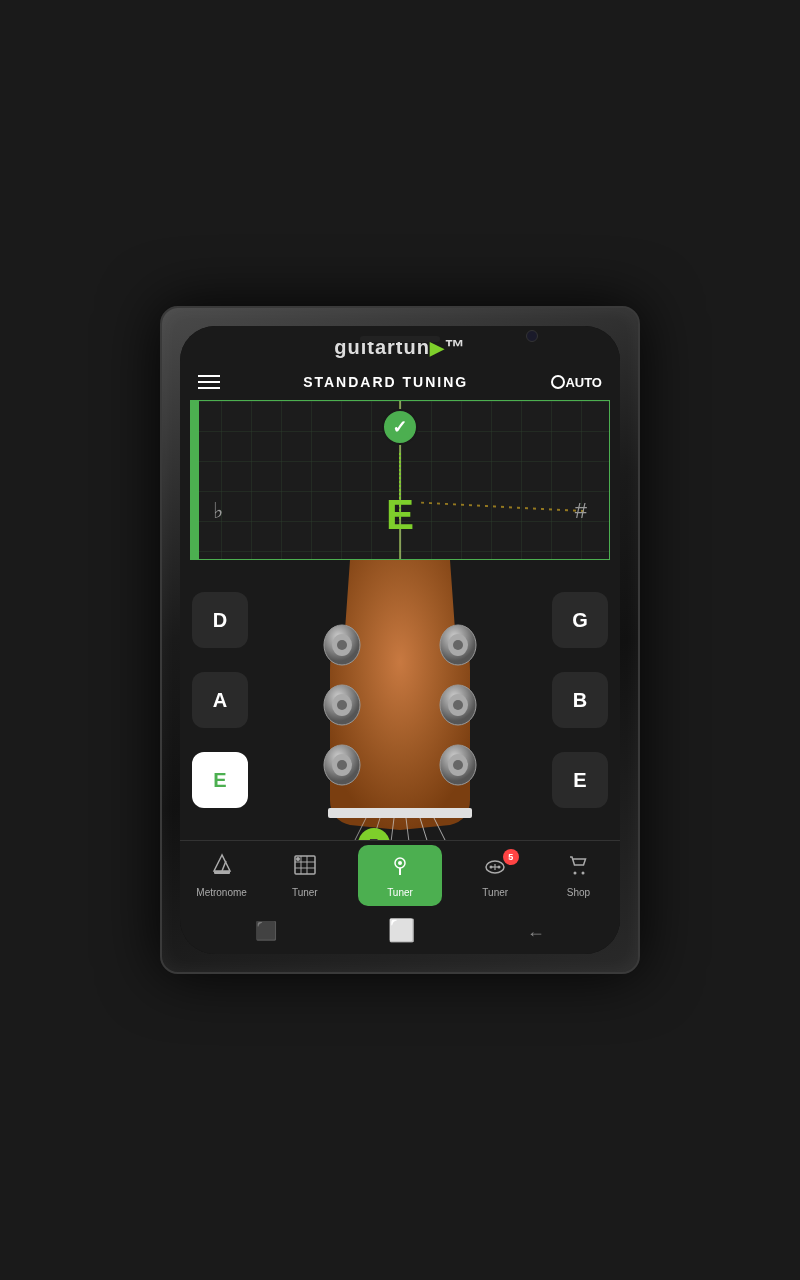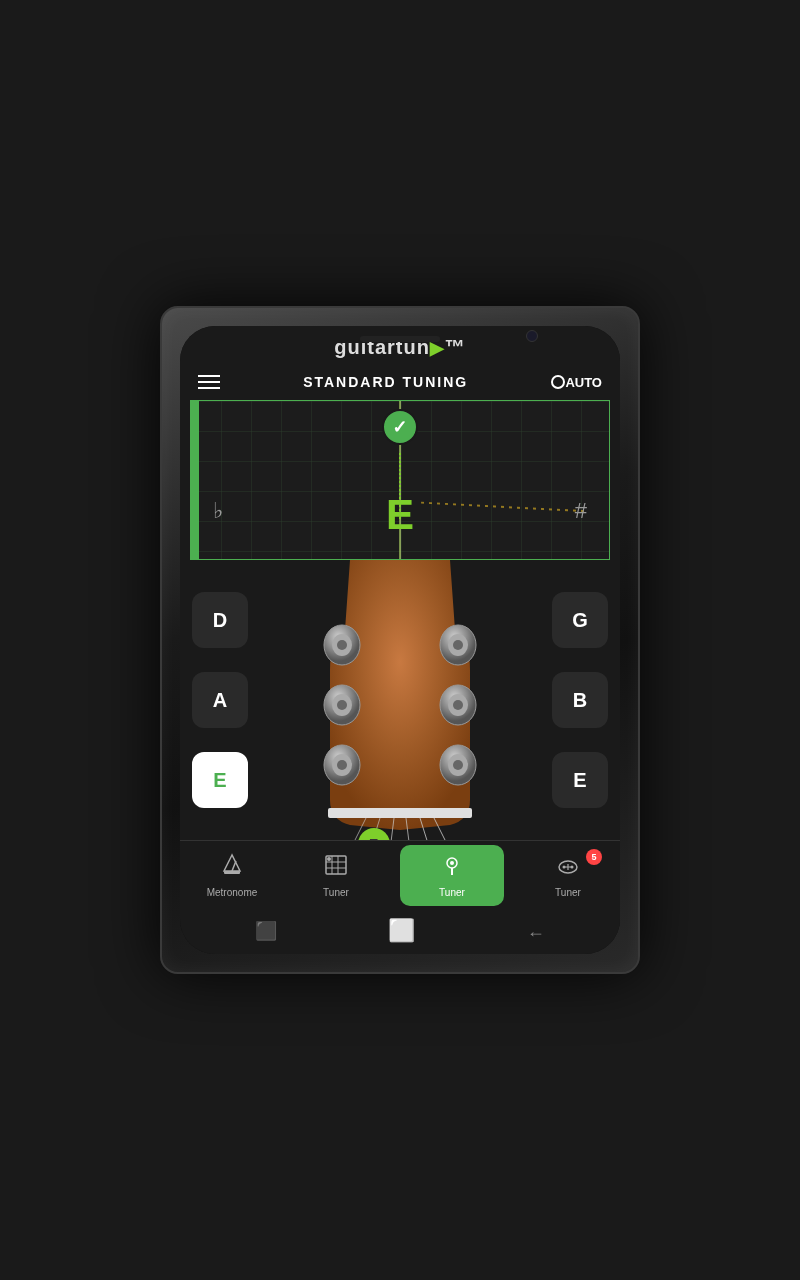--- a/index.html
+++ b/index.html
@@ -544,20 +544,30 @@
                 <circle cx="8" cy="14" r="1.5" fill="#aaa"></circle>
                 <circle cx="16" cy="14" r="1.5" fill="#aaa"></circle>
                 <line x1="12" y1="11" x2="12" y2="17" stroke="#aaa" stroke-width="1.2"></line>
                 <line x1="9" y1="14" x2="15" y2="14" stroke="#aaa" stroke-width="1.2"></line>
               </svg>
           </div>
           <div class="badge">5</div>
           <span class="nav-label">Tuner</span>
         </div>
 
+        <div class="nav-item">
+          <div class="nav-icon">
+            <svg width="24" height="24" viewBox="0 0 24 24" fill="none">
+                <path d="M4 4h2l2.5 8h9l2-6H7" stroke="#aaa" stroke-width="1.5"></path>
+                <circle cx="9" cy="20" r="1.5" fill="#aaa"></circle>
+                <circle cx="17" cy="20" r="1.5" fill="#aaa"></circle>
+              </svg>
+          </div>
+          <span class="nav-label">Shop</span>
+        </div>
 
       </div>
 
       <div class="phone-bottom-bar">
         <span class="android-btn">⬛</span>
         <span class="android-btn" style="font-size:22px;">⬜</span>
         <span class="android-btn">←</span>
       </div>
 
     </div>

